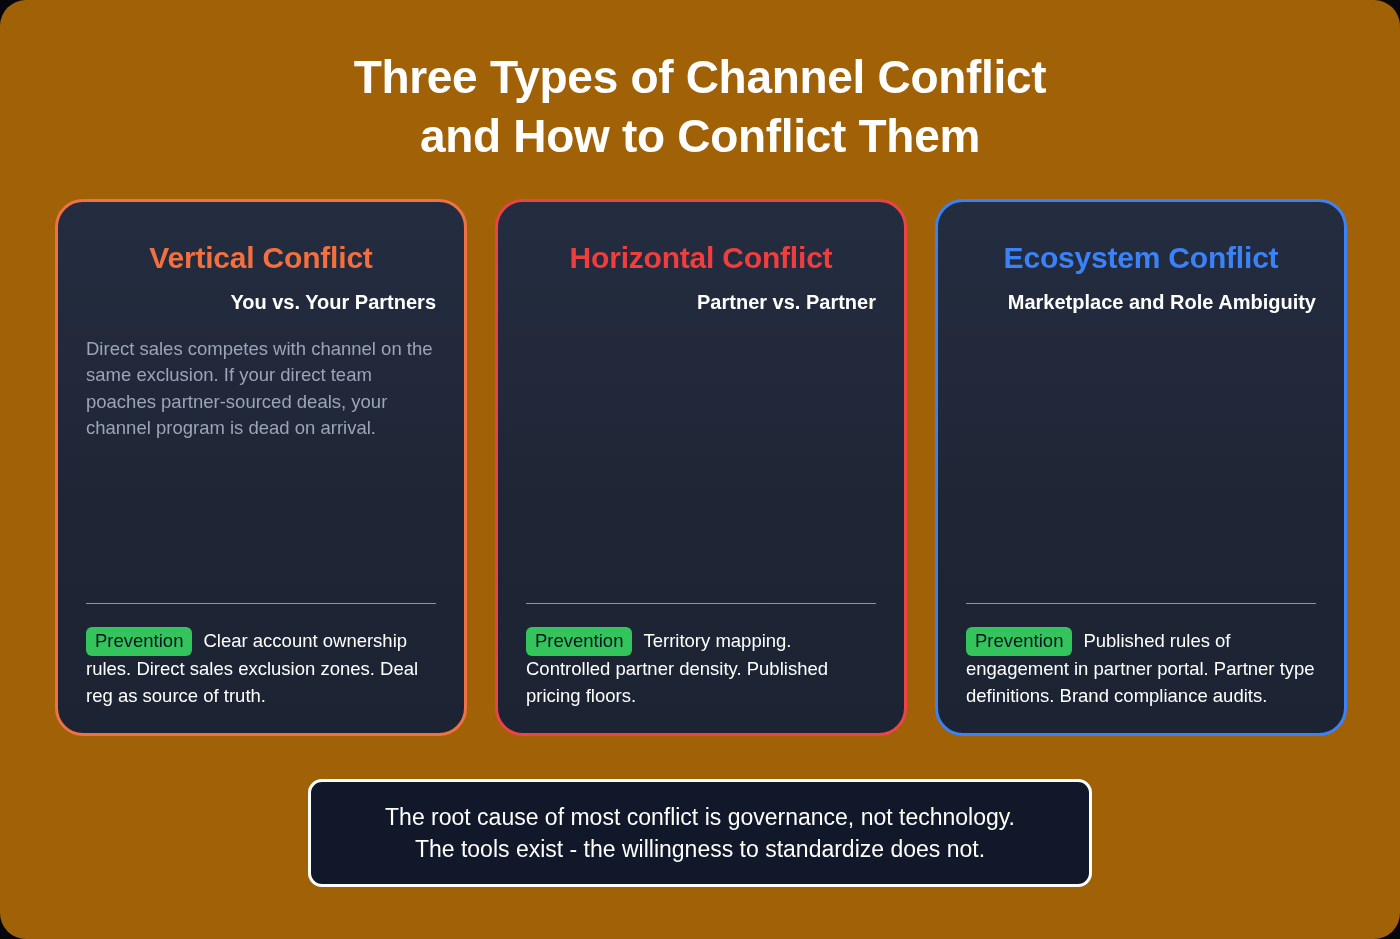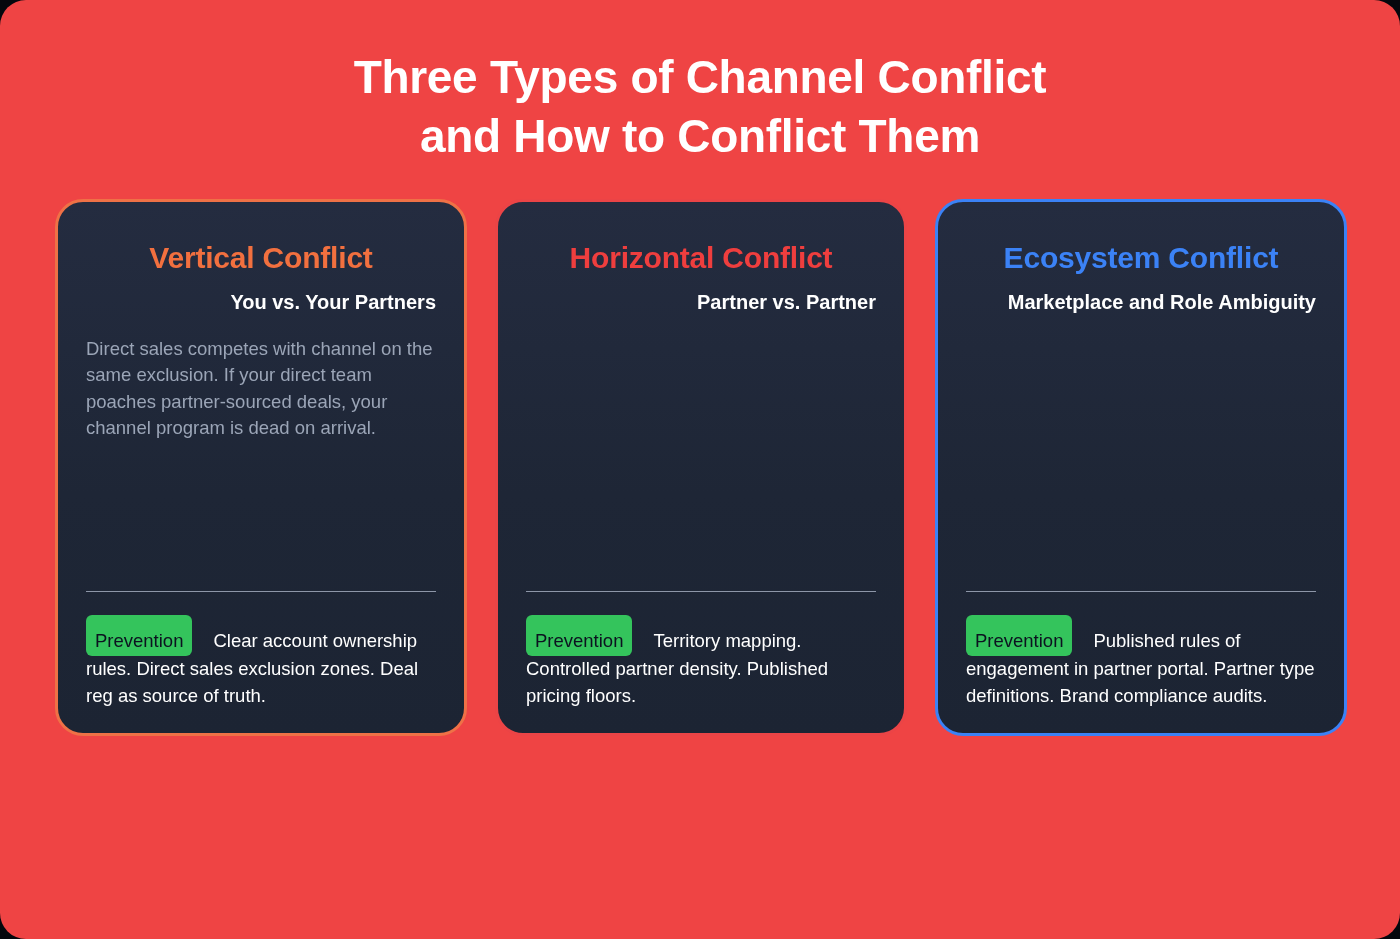--- a/index.html
+++ b/index.html
@@ -12,21 +12,21 @@
     height: 939px;
     overflow: hidden;
     font-family: "Liberation Sans", sans-serif;
   }
 
   #canvas {
     position: relative;
     width: 1400px;
     height: 939px;
     box-sizing: border-box;
-    background: #ef4444;
+    background: #a16207;
     border-radius: 26px;
     overflow: hidden;
   }
 
   
   #title-block {
     position: absolute;
     top: 48px;
     left: 0;
     width: 1400px;
@@ -110,23 +110,23 @@
     font-size: 18.5px;
     line-height: 26.3px;
     text-align: left;
   }
   .prevention-badge {
     display: inline-block;
     background: #34c45c;
     color: #0c1220;
     font-size: 18.5px;
     line-height: 22px;
-    padding: 15px 9px 4px 9px;
+    padding: 3px 9px 4px 9px;
     border-radius: 6px;
-    margin-right: 21px;
+    margin-right: 11px;
     vertical-align: baseline;
   }
 
   
   .ecosystem .card-body { margin-top: 20px; }
 
   
   #footer-box {
     position: absolute;
     left: 308px;
@@ -188,14 +188,18 @@
       <div class="card-subtitle">Marketplace and Role Ambiguity</div>
       <div class="spacer"></div>
       <div class="divider"></div>
       <div class="prevention-block">
         <span class="prevention-badge">Prevention</span><span>Published rules of engagement in partner portal. Partner type definitions. Brand compliance audits.</span>
       </div>
     </div>
 
   </div>
 
+  <div id="footer-box">
+    <span class="footer-line">The root cause of most conflict is governance, not technology.</span>
+    <span class="footer-line">The tools exist - the willingness to standardize does not.</span>
+  </div>
 
 </div>
 
 </body></html>

